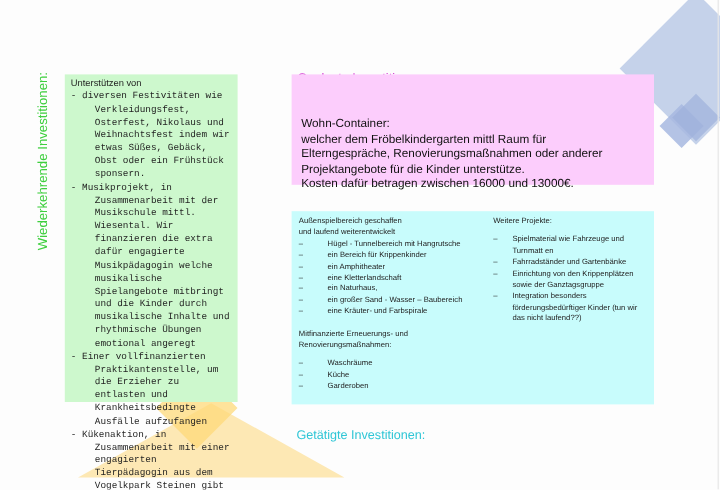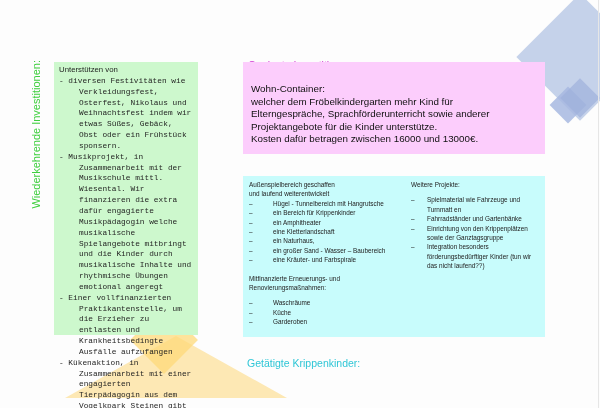--- a/index.html
+++ b/index.html
@@ -54,21 +54,21 @@
     .green-box .item { text-indent: -20px; padding-left: 20px; font-family: Liberation Mono, monospace; }
 
     .section-title {
       position: absolute; font-size: 10.5px; margin-top: 12px;
     }
     .title-planned { left: 248px; top: 47px; color: #d23ad2; }
     .title-done { left: 247px; top: 345px; color: #2fc6d6; }
 
     .pink-box {
       position: absolute; left: 243px; top: 62px; width: 302px; height: 92px;
-      background: #fccdfc; padding: 21px 8px 0 8px;
+      background: #fccdfc; padding: 36px 8px 0 8px;
       font-size: 9.8px; line-height: 12.5px; color: #111;
     }
 
     .cyan-box {
       position: absolute; left: 243px; top: 176px; width: 302px; height: 161px;
       background: #c8fcfc; font-size: 6.4px; line-height: 9.4px; color: #222;
     }
     .cyan-col-left { position: absolute; left: 6px; top: 4px; width: 160px; }
     .cyan-col-right { position: absolute; left: 168px; top: 4px; width: 132px; }
     .dash-list { list-style: none; }
@@ -97,22 +97,22 @@
   <p class="item">- diversen Festivitäten wie Verkleidungsfest, Osterfest, Nikolaus und Weihnachtsfest indem wir etwas Süßes, Gebäck, Obst oder ein Frühstück sponsern.</p>
   <p class="item">- Musikprojekt, in Zusammenarbeit mit der Musikschule mittl. Wiesental. Wir finanzieren die extra dafür engagierte Musikpädagogin welche musikalische Spielangebote mitbringt und die Kinder durch musikalische Inhalte und rhythmische Übungen emotional angeregt</p>
   <p class="item">- Einer vollfinanzierten Praktikantenstelle, um die Erzieher zu entlasten und Krankheitsbedingte Ausfälle aufzufangen</p>
   <p class="item">- Kükenaktion, in Zusammenarbeit mit einer engagierten Tierpädagogin aus dem Vogelkpark Steinen gibt es eine alljährlich unterstütze «Kükenaktion». Die Kinder erfahren, wie kleine Küken gepflegt werden müssen, woran man erkennt um was für ein Ei es sich handelt, was Küken fressen usw. Jedes Kind hat die Möglichkeit ein Küken auf den Schoss zu nehmen.</p>
 </div>
 
 <div class="section-title title-planned">Geplante Investitionen:</div>
 
 <div class="pink-box">
   <div>Wohn-Container:</div>
-  <div>welcher dem Fröbelkindergarten mehr Kind für</div>
-  <div>Elterngespräche, Sprachförderunterricht sowie anderer</div>
+  <div>welcher dem Fröbelkindergarten mittl Raum für</div>
+  <div>Elterngespräche, Renovierungsmaßnahmen oder anderer</div>
   <div>Projektangebote für die Kinder unterstütze.</div>
   <div>Kosten dafür betragen zwischen 16000 und 13000€.</div>
 </div>
 
 <div class="cyan-box">
   <div class="cyan-col-left">
     <div>Außenspielbereich geschaffen</div>
     <div>und laufend weiterentwickelt</div>
     <ul class="dash-list">
       <li>
@@ -180,13 +180,13 @@
           <span>Einrichtung von den Krippenplätzen sowie der Ganztagsgruppe</span>
         </li>
       <li>
           <span class="dash">–</span>
           <span>Integration besonders förderungsbedürftiger Kinder  (tun wir das nicht laufend??)</span>
         </li>
     </ul>
   </div>
 </div>
 
-<div class="section-title title-done">Getätigte Krippenkinder:</div>
+<div class="section-title title-done">Getätigte Investitionen:</div>
 
 </body></html>

